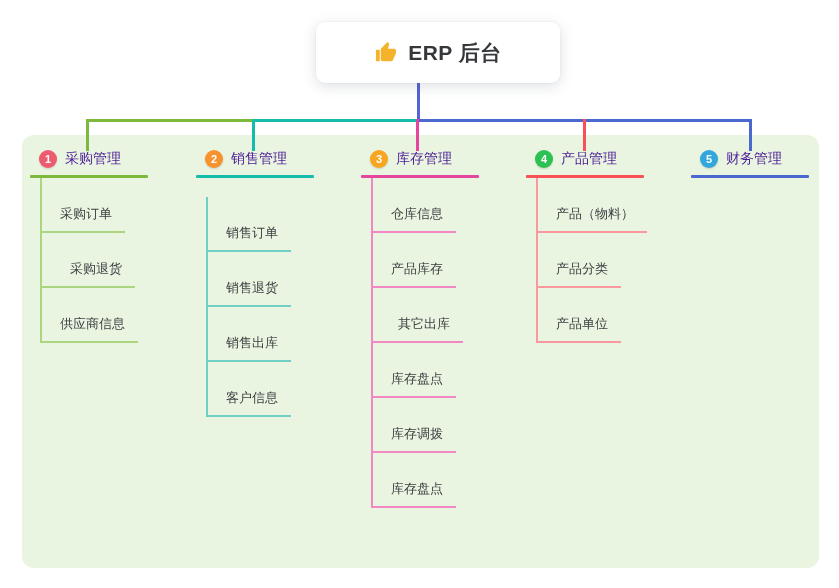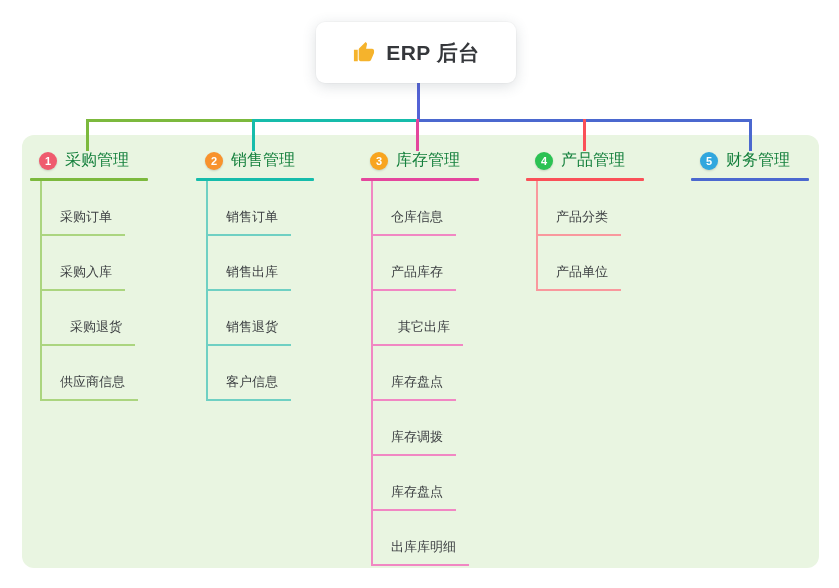--- a/index.html
+++ b/index.html
@@ -7,21 +7,21 @@
   body {
     font-family:"Liberation Sans","DejaVu Sans",sans-serif;
     background:#ffffff;
     position:relative;
     overflow:hidden;
   }
   .canvas { position:absolute; inset:0; }
 
   
   .root-card {
-    position:absolute; left:316px; top:22px; width:200px; height:61px;
+    position:absolute; left:316px; top:22px; width:244px; height:61px;
     background:#ffffff; border-radius:9px;
     box-shadow:0 3px 14px rgba(60,80,90,.18), 0 0 0 1px rgba(0,0,0,.02);
     display:flex; align-items:center; justify-content:center; gap:11px;
     cursor:pointer; z-index:5;
   }
   .root-card .thumb { width:23px; height:23px; flex:0 0 auto; }
   .root-label { font-size:21px; font-weight:600; color:#35373b; letter-spacing:.5px; }
 
   
   .vline, .hline { position:absolute; z-index:1; }
@@ -40,21 +40,21 @@
   .branch-title {
     display:flex; align-items:center; gap:8px;
     padding:0 0 7px 9px; cursor:pointer;
   }
   .badge {
     width:18px; height:18px; border-radius:50%; flex:0 0 auto;
     color:#fff; font-size:11px; font-weight:700;
     display:flex; align-items:center; justify-content:center;
     box-shadow:0 1px 2px rgba(0,0,0,.15);
   }
-  .branch-label { font-size:16px; font-weight:500; color:#15803d; white-space:nowrap;font-family:Liberation Mono, monospace; }
+  .branch-label { font-size:14px; font-weight:500; color:#4c1d95; white-space:nowrap;font-family:Liberation Mono, monospace; }
   .branch-underline { height:3px; width:118px; border-radius:1px; }
   .kids { margin-left:10px; border-left:2px solid; }
   .kid { height:55px; display:flex; align-items:flex-end; cursor:pointer; }
   .kid-label {
     display:inline-block; white-space:nowrap;
     font-size:13px; color:#3c3f42;
     padding:0 13px 8px 18px;
     border-bottom:2px solid;
   }
 </style>
@@ -90,45 +90,42 @@
         <div class="branch-title">
           <span class="badge" style="background: rgb(239, 91, 110);">1</span>
           <span class="branch-label">采购管理</span>
         </div>
         <div class="branch-underline" style="background: rgb(124, 185, 61);"></div>
         <div class="kids" style="border-left-color: rgb(171, 213, 127);">
           <div class="kid">
             <span class="kid-label" style="border-bottom-color: rgb(171, 213, 127);">采购订单</span>
           </div>
           <div class="kid">
-            <span class="kid-label" style="border-bottom-color: rgb(171, 213, 127);">采购入库</span>
-          </div>
-          <div class="kid">
             <span class="kid-label" style="border-bottom-color: rgb(171, 213, 127); padding-left: 28px;">采购退货</span>
           </div>
           <div class="kid">
             <span class="kid-label" style="border-bottom-color: rgb(171, 213, 127);">供应商信息</span>
           </div>
         </div>
       </div>
       <div class="col" style="left: 196px; top: 150px;">
         <div class="branch-title">
           <span class="badge" style="background: rgb(248, 146, 45);">2</span>
           <span class="branch-label">销售管理</span>
         </div>
         <div class="branch-underline" style="background: rgb(22, 188, 171);"></div>
-        <div class="kids" style="border-left-color: rgb(111, 208, 195);">
+        <div class="kids" style="border-left-color: rgb(111, 208, 195); margin-top: 19px;">
           <div class="kid">
             <span class="kid-label" style="border-bottom-color: rgb(111, 208, 195);">销售订单</span>
           </div>
           <div class="kid">
-            <span class="kid-label" style="border-bottom-color: rgb(111, 208, 195);">销售出库</span>
+            <span class="kid-label" style="border-bottom-color: rgb(111, 208, 195);">销售退货</span>
           </div>
           <div class="kid">
-            <span class="kid-label" style="border-bottom-color: rgb(111, 208, 195);">销售退货</span>
+            <span class="kid-label" style="border-bottom-color: rgb(111, 208, 195);">销售出库</span>
           </div>
           <div class="kid">
             <span class="kid-label" style="border-bottom-color: rgb(111, 208, 195);">客户信息</span>
           </div>
         </div>
       </div>
       <div class="col" style="left: 361px; top: 150px;">
         <div class="branch-title">
           <span class="badge" style="background: rgb(248, 165, 31);">3</span>
           <span class="branch-label">库存管理</span>
@@ -146,32 +143,32 @@
           </div>
           <div class="kid">
             <span class="kid-label" style="border-bottom-color: rgb(241, 135, 195);">库存盘点</span>
           </div>
           <div class="kid">
             <span class="kid-label" style="border-bottom-color: rgb(241, 135, 195); margin-top: 16px;">库存调拨</span>
           </div>
           <div class="kid">
             <span class="kid-label" style="border-bottom-color: rgb(241, 135, 195);">库存盘点</span>
           </div>
-          <div class="kid">
-            <span class="kid-label" style="border-bottom-color: rgb(241, 135, 195);">出库库明细</span>
-          </div>
         </div>
       </div>
       <div class="col" style="left: 526px; top: 150px;">
         <div class="branch-title">
           <span class="badge" style="background: rgb(44, 194, 83);">4</span>
           <span class="branch-label">产品管理</span>
         </div>
         <div class="branch-underline" style="background: rgb(250, 80, 88);"></div>
         <div class="kids" style="border-left-color: rgb(249, 152, 157);">
+          <div class="kid">
+            <span class="kid-label" style="border-bottom-color: rgb(249, 152, 157);">产品（物料）</span>
+          </div>
           <div class="kid">
             <span class="kid-label" style="border-bottom-color: rgb(249, 152, 157);">产品分类</span>
           </div>
           <div class="kid">
             <span class="kid-label" style="border-bottom-color: rgb(249, 152, 157);">产品单位</span>
           </div>
         </div>
       </div>
       <div class="col" style="left: 691px; top: 150px;">
         <div class="branch-title">

